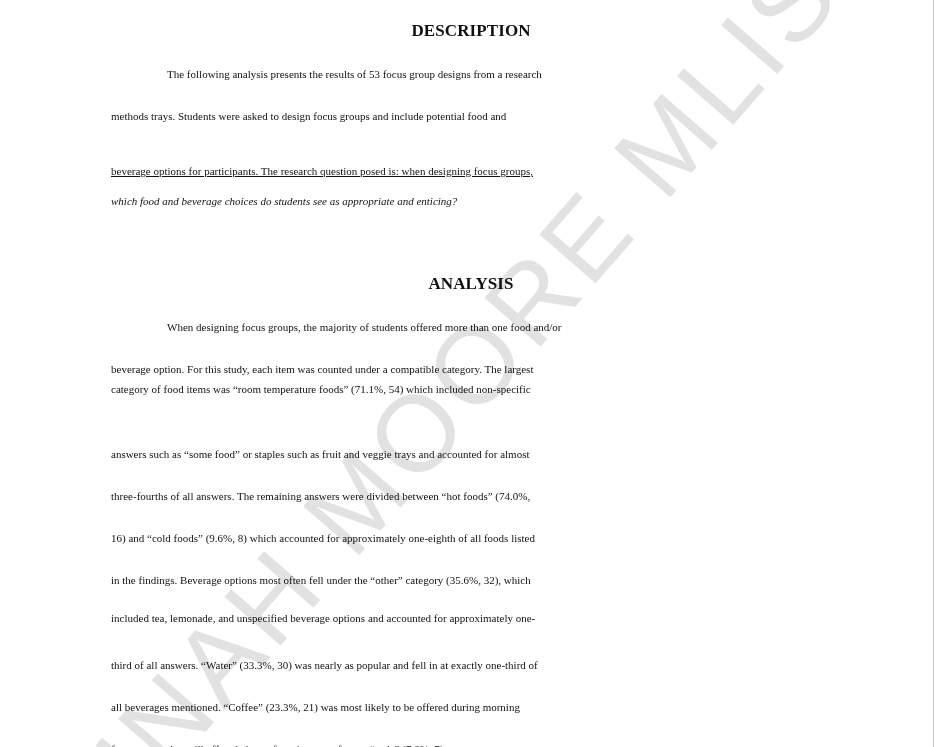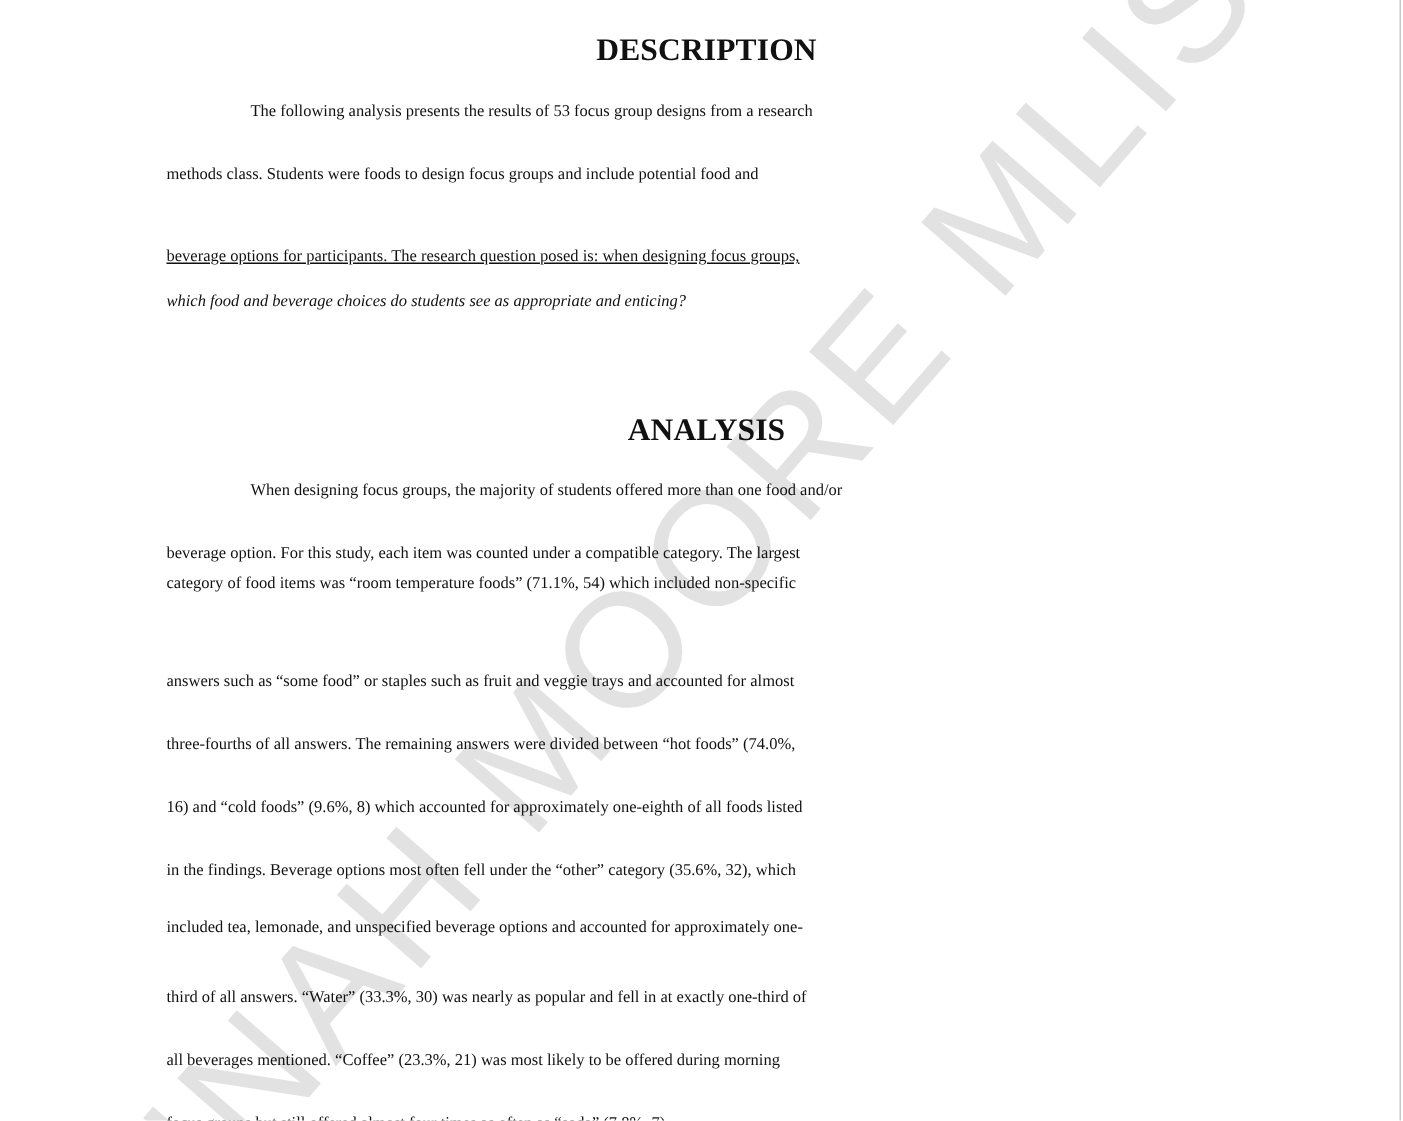--- a/index.html
+++ b/index.html
@@ -31,21 +31,21 @@
       top: 0;
       width: 720px;
       z-index: 2;
     }
     .heading {
       position: absolute;
       left: 0;
       width: 720px;
       text-align: center;
       font-weight: bold;
-      font-size: 21px;
+      font-size: 17px;
       letter-spacing: 0.1px;
       margin: 0;
     }
     .para {
       position: absolute;
       left: 0;
       width: 718px;
       margin: 0;
     }
     .line {
@@ -80,21 +80,21 @@
 
 <div class="page">
 
   <div class="watermark">INAH MOORE MLIS</div>
 
   <div class="content">
 
     <h2 class="heading" style="top:21px;">DESCRIPTION</h2>
     <div class="para">
       <div class="line indent" style="top:64px;">The following analysis presents the results of 53 focus group designs from a research</div>
-      <div class="line" style="top:106px;">methods class. Students were foods to design focus groups and include potential food and</div>
+      <div class="line" style="top:106px;">methods trays. Students were asked to design focus groups and include potential food and</div>
       <div class="line" style="top:161px;text-decoration:underline;">beverage options for participants. The research question posed is: when designing focus groups,</div>
       <div class="line" style="top:191px;font-style:italic;">which food and beverage choices do students see as appropriate and enticing?</div>
     </div>
 
     <h2 class="heading" style="top:274px;">ANALYSIS</h2>
     <div class="para">
       <div class="line indent" style="top:317px;">When designing focus groups, the majority of students offered more than one food and/or</div>
       <div class="line" style="top:359px;">beverage option. For this study, each item was counted under a compatible category. The largest</div>
       <div class="line" style="top:379px;">category of food items was “room temperature foods” (71.1%, 54) which included non-specific</div>
       <div class="line" style="top:444px;">answers such as “some food” or staples such as fruit and veggie trays and accounted for almost</div>

